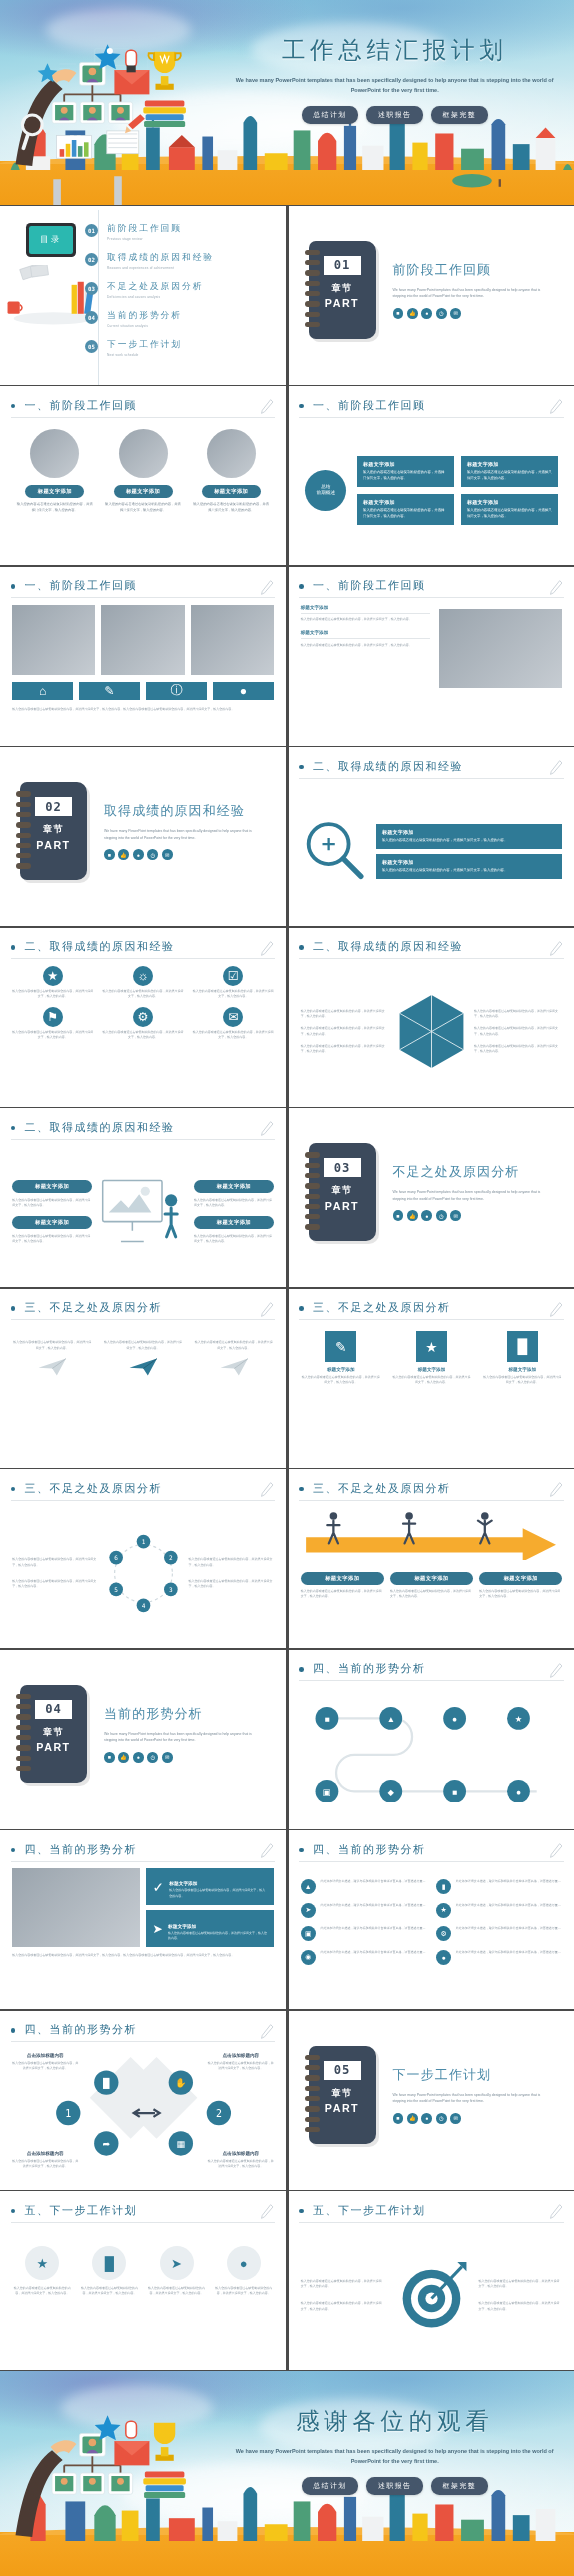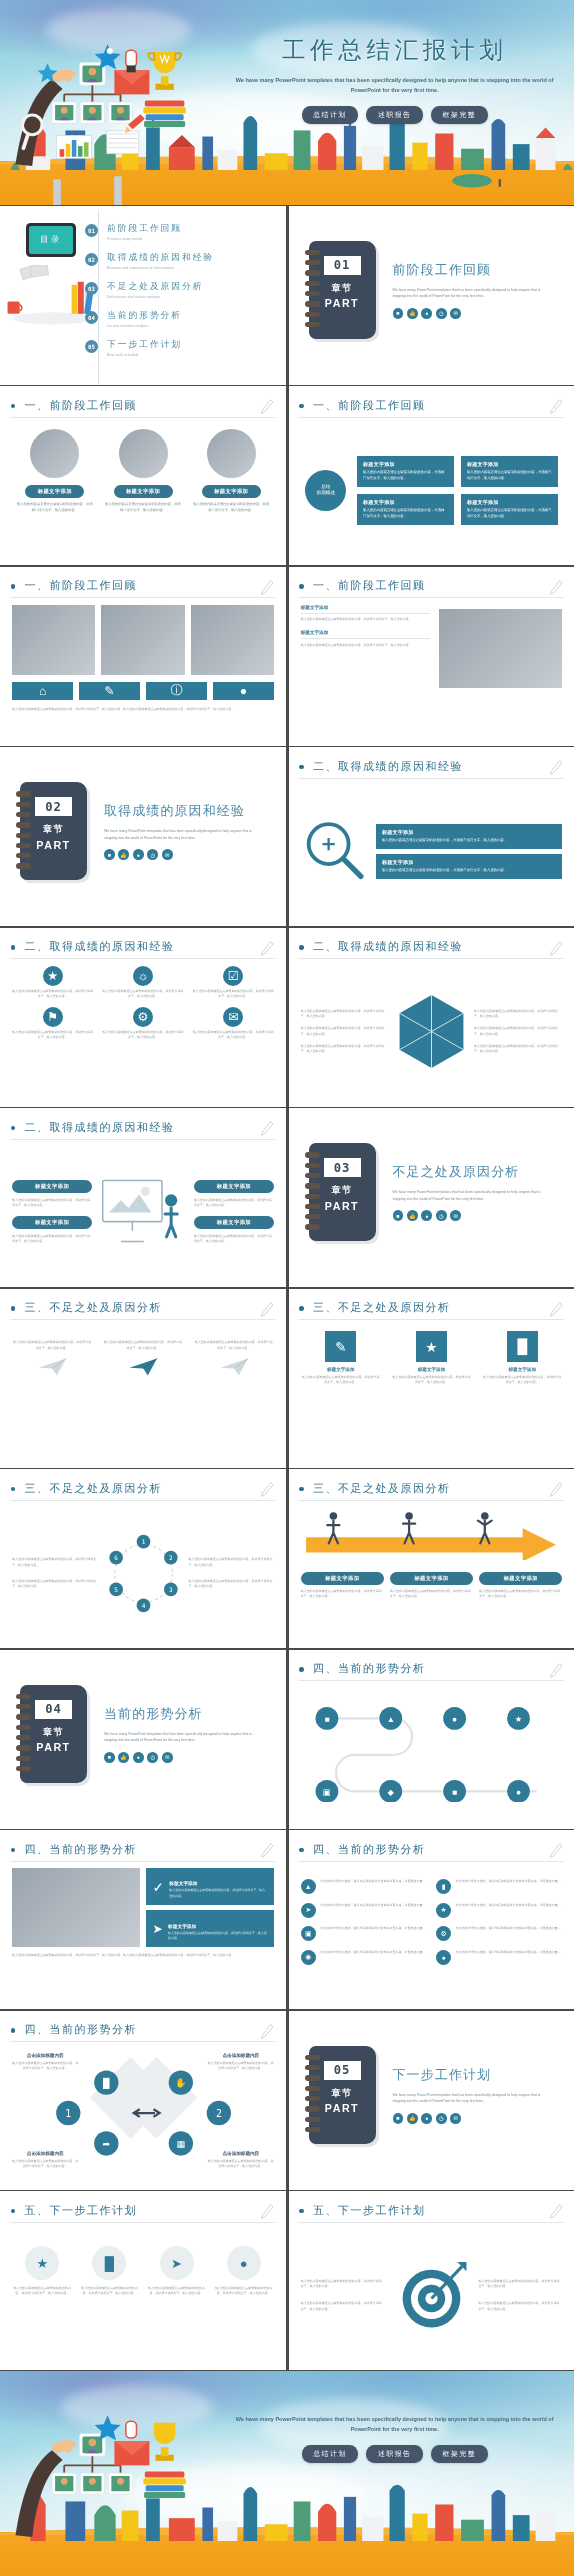--- a/index.html
+++ b/index.html
@@ -1194,20 +1194,21 @@
       <path d="M572 92 V44 h24 v48z" fill="#e8533f"></path>
       <rect x="606" y="64" width="30" height="28" fill="#4d9e78"></rect>
       <path d="M646 92 V32 q9 -14 18 0 v60z" fill="#3b6ea5"></path>
       <rect x="674" y="58" width="22" height="34" fill="#2b7a99"></rect>
       <path d="M704 92 V50 h26 v42z" fill="#f0f2f3"></path>
     </svg>
 
     <div class="ground"></div>
 
     <div class="cover-text">
+      <div class="cover-title">感谢各位的观看</div>
       <div class="cover-sub">We have many PowerPoint templates that has been specifically designed to help anyone that is stepping into the world of PowerPoint for the very first time.</div>
       <div class="cover-btns">
         <div class="cover-btn">总结计划</div>
         <div class="cover-btn">述职报告</div>
         <div class="cover-btn">框架完整</div>
       </div>
     </div>
   </div>
 
 </div>

